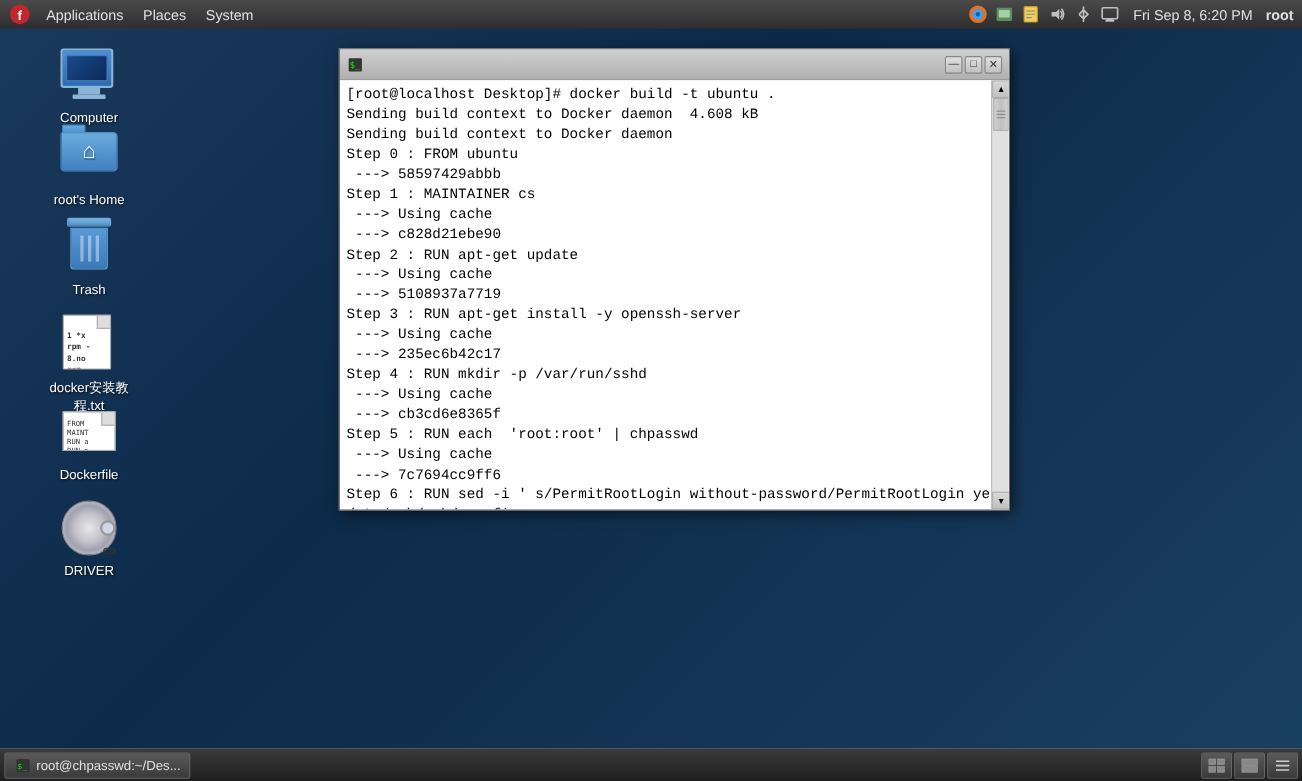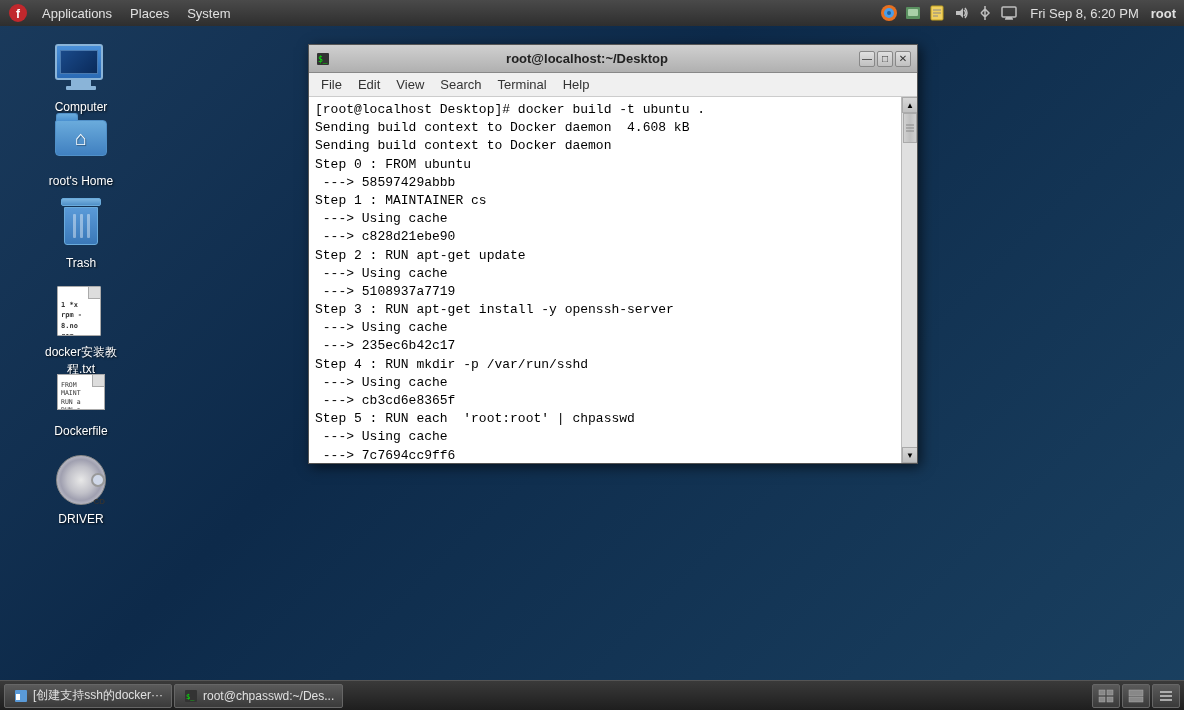--- a/index.html
+++ b/index.html
@@ -606,36 +606,27 @@
 
 <div id="terminal">
 
   <div id="terminal-titlebar">
     <div class="terminal-title-icon">
       <svg width="14" height="14" viewBox="0 0 14 14">
         <rect x="1" y="1" width="12" height="12" fill="#333" rx="1"></rect>
         <text x="2" y="10" font-size="8" fill="#0f0" font-family="monospace">$_</text>
       </svg>
     </div>
-    <span id="terminal-title-text">root@localhost:~/Desktop</span>
     <div class="terminal-btn-group">
       <div class="terminal-btn">—</div>
       <div class="terminal-btn">□</div>
       <div class="terminal-btn">✕</div>
     </div>
   </div>
 
-  <div id="terminal-menubar">
-    <span class="terminal-menu-item">File</span>
-    <span class="terminal-menu-item">Edit</span>
-    <span class="terminal-menu-item">View</span>
-    <span class="terminal-menu-item">Search</span>
-    <span class="terminal-menu-item">Terminal</span>
-    <span class="terminal-menu-item">Help</span>
-  </div>
 
   <div id="terminal-content">
     <div id="terminal-text">[root@localhost Desktop]# docker build -t ubuntu .
 Sending build context to Docker daemon  4.608 kB
 Sending build context to Docker daemon
 Step 0 : FROM ubuntu
  ---&gt; 58597429abbb
 Step 1 : MAINTAINER cs
  ---&gt; Using cache
  ---&gt; c828d21ebe90
@@ -668,29 +659,20 @@
       </div>
       <div class="scrollbar-btn">▼</div>
     </div>
   </div>
 </div>
 
 <div id="taskbar">
   <div class="taskbar-btn">
     <div class="taskbar-btn-icon">
       <svg width="14" height="14" viewBox="0 0 14 14">
-        <rect x="1" y="1" width="12" height="12" fill="#5a9ad8" rx="1"></rect>
-        <rect x="2" y="5" width="4" height="6" fill="white"></rect>
-      </svg>
-    </div>
-    <span>[创建支持ssh的docker···</span>
-  </div>
-  <div class="taskbar-btn">
-    <div class="taskbar-btn-icon">
-      <svg width="14" height="14" viewBox="0 0 14 14">
         <rect x="1" y="1" width="12" height="12" fill="#333" rx="1"></rect>
         <text x="2" y="10" font-size="7" fill="#0f0" font-family="monospace">$_</text>
       </svg>
     </div>
     <span>root@chpasswd:~/Des...</span>
   </div>
   <div class="taskbar-right">
     <div class="taskbar-right-btn">
       <svg width="16" height="14" viewBox="0 0 16 14">
         <rect x="1" y="1" width="6" height="5" fill="#888" stroke="#aaa" stroke-width="0.5"></rect>

